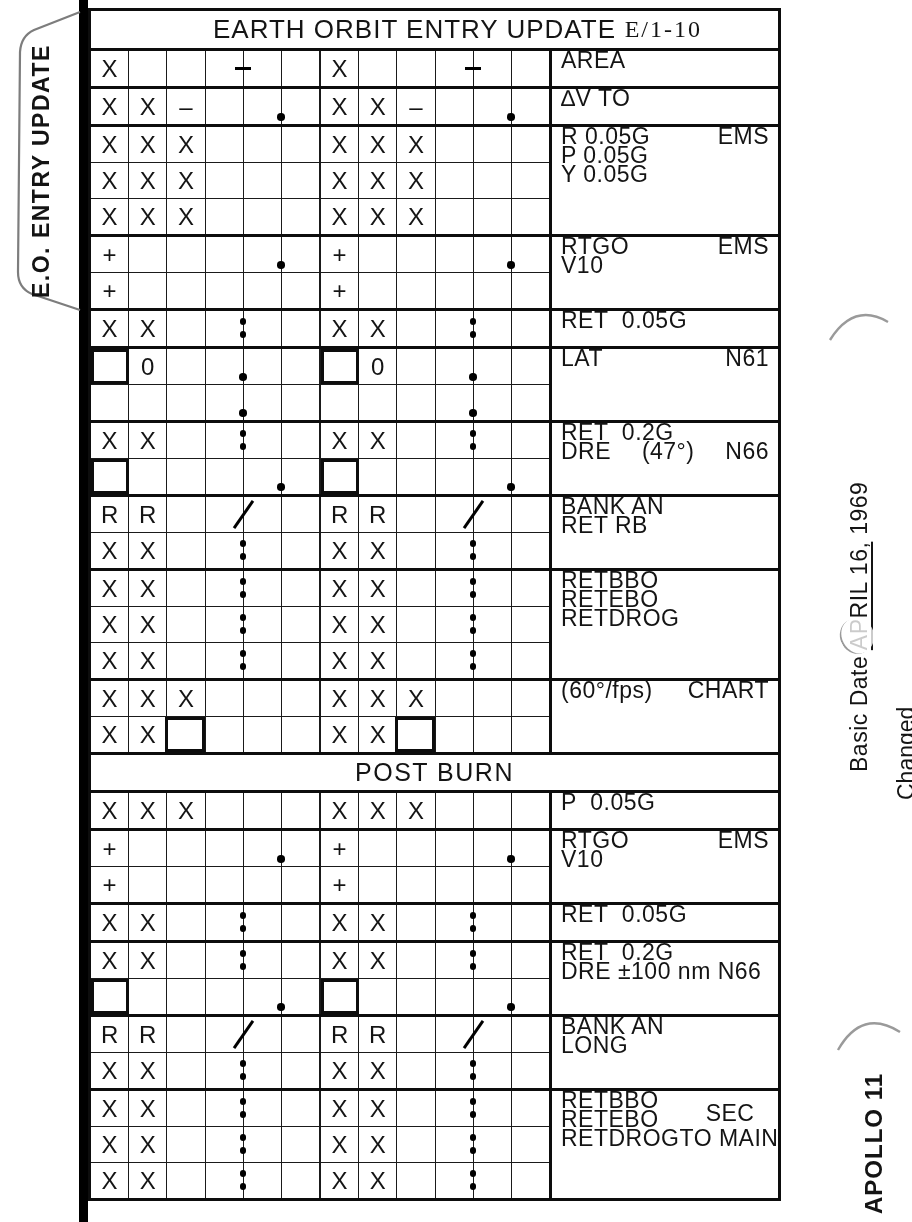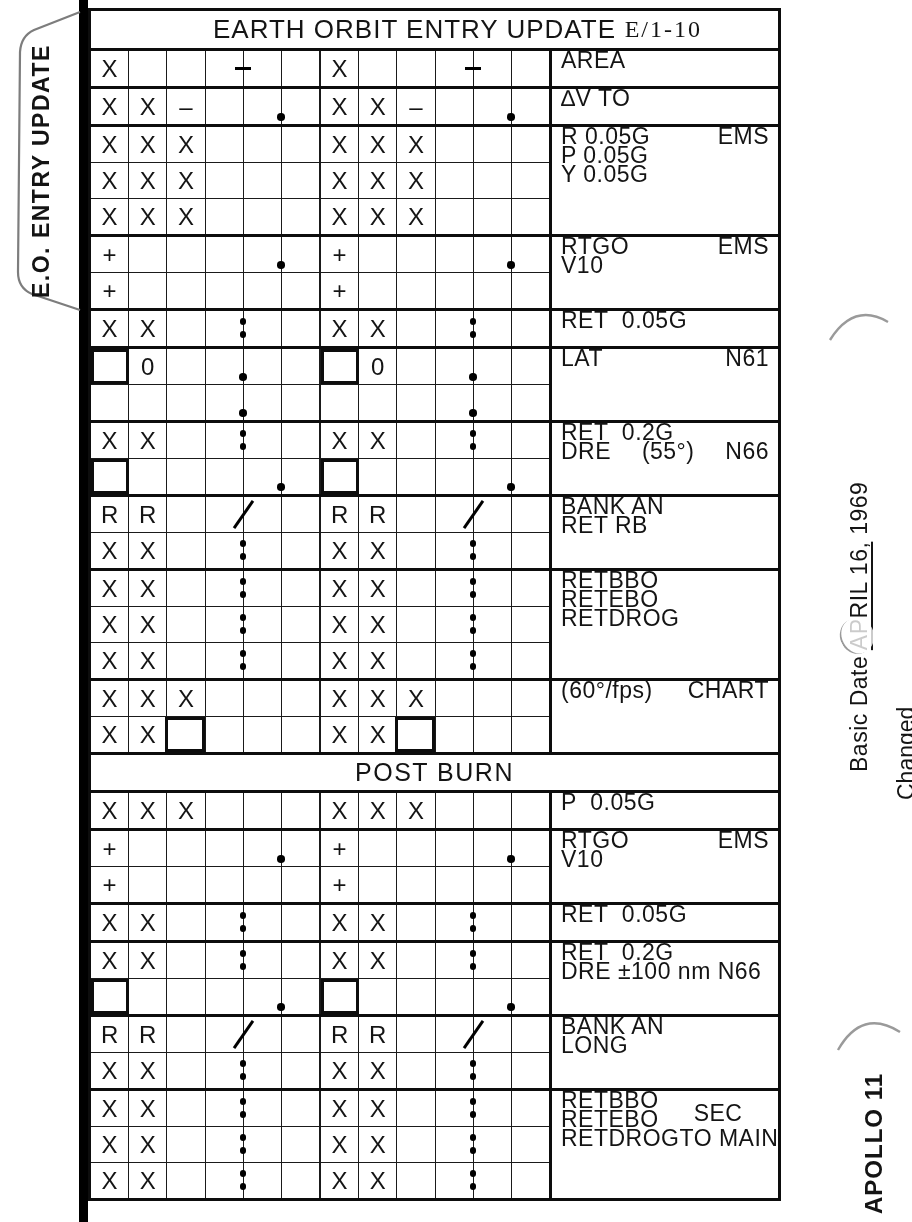--- a/index.html
+++ b/index.html
@@ -33,21 +33,21 @@
   .tthin{border-top:1.6px solid #1a1a1a;}
   .lrow.tthin{border-top:1.6px solid transparent;}
   .half{width:228px;display:flex;position:relative;}
   .half2{border-left:2px solid #1a1a1a;}
   .cell{flex:1;border-left:1.6px solid #1a1a1a;display:flex;align-items:center;justify-content:center;
         font-size:24px;line-height:1;}
   .cell.first{border-left:none;}
   .glabels{flex:1;border-left:3px solid #0d0d0d;}
   .lrow{height:18px;display:flex;align-items:center;justify-content:space-between;padding:0 9px;font-size:23px;letter-spacing:0.5px;}
   .lrow span{white-space:pre;}
-  .shift{margin-right:36px;align-self:flex-end;padding-bottom:1px;}
+  .shift{margin-right:24px;align-self:flex-end;padding-bottom:1px;}
   .dotmark{position:absolute;width:7.5px;height:7.5px;border-radius:50%;background:#000;top:24px;}
   .colondot{position:absolute;width:6.5px;height:6.5px;border-radius:50%;background:#000;}
   .dashmark{position:absolute;width:16px;height:3.5px;background:#000;top:15.5px;}
   .slashmark{position:absolute;width:3px;height:33px;background:#000;top:1px;transform:rotate(35deg);}
   .signbox{position:absolute;top:0;bottom:0;box-sizing:border-box;border:3px solid #0d0d0d;}
   
   .rot{transform:rotate(-90deg);transform-origin:0 0;white-space:nowrap;position:absolute;}
   #basic-date{left:846px;top:772px;font-size:23px;letter-spacing:0.5px;}
   #basic-date .ul{text-decoration:underline;text-underline-offset:4px;}
   #date-smudge{position:absolute;left:118px;top:-6px;width:36px;height:32px;border-radius:50%;
@@ -380,21 +380,21 @@
               <div class="dotmark" style="left: 186.25px;"></div>
             </div>
           </div>
         </div>
         <div class="glabels">
           <div class="lrow">
             <span class="lbl">RET  0.2G</span>
           </div>
           <div class="lrow tthin">
             <span class="lbl">DRE</span>
-            <span class="lbl">(55°)</span>
+            <span class="lbl">(47°)</span>
             <span class="lbl">N66</span>
           </div>
         </div>
       </div>
       <div class="group">
         <div class="ggrid">
           <div class="grow">
             <div class="half">
               <div class="cell first">R</div>
               <div class="cell">R</div>

